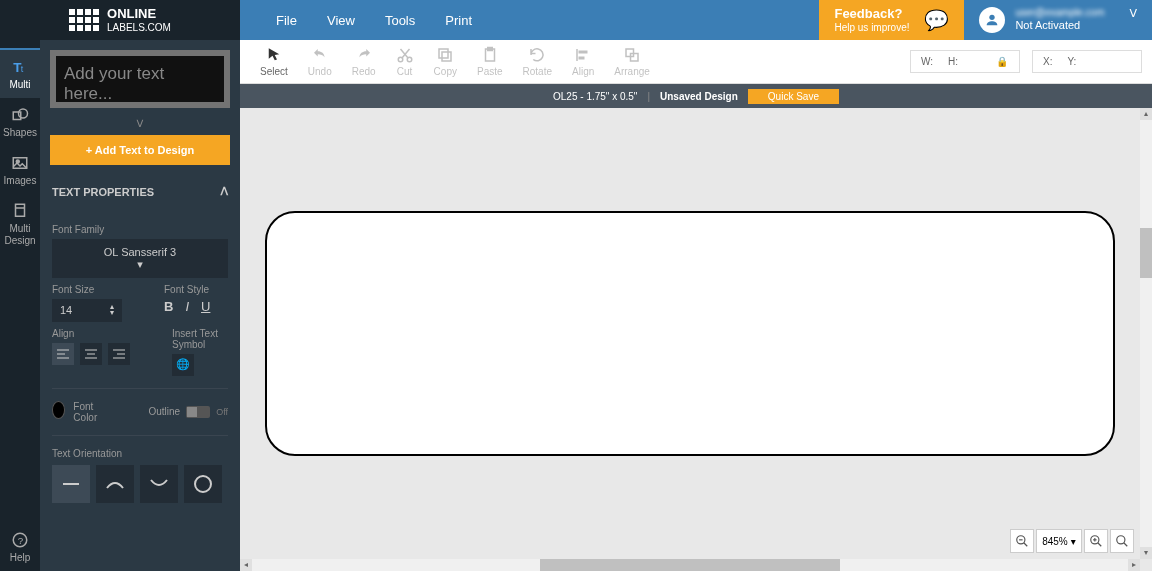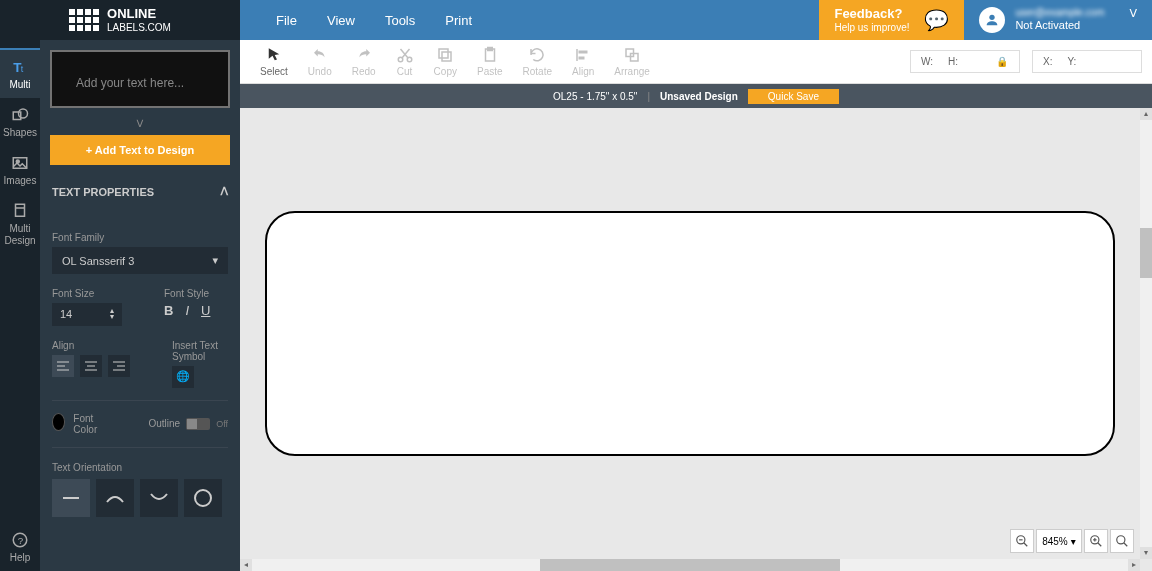--- a/index.html
+++ b/index.html
@@ -22,27 +22,27 @@
 .chevron { margin-left: 15px; }
 
 .main-area { display: flex; height: 531px; }
 .left-nav { width: 40px; background: #19232b; display: flex; flex-direction: column; align-items: center; padding-top: 8px; color: #aaa; font-size: 10px; }
 .nav-item { display: flex; flex-direction: column; align-items: center; gap: 3px; padding: 8px 0; cursor: pointer; width: 100%; }
 .nav-item.active { background: #2b3944; color: #fff; border-top: 2px solid #3b7eb5; }
 .nav-item svg { width: 18px; height: 18px; }
 .nav-spacer { flex: 1; }
 
 .side-panel { width: 200px; background: #2b3944; color: #ccc; font-size: 11px; padding: 0; overflow: hidden; }
-.text-input { margin: 10px; background: #111; border: 2px solid #737373; height: 58px; padding: 24px; color: #888; font-size: 12px; position: relative; }
+.text-input { margin: 10px; background: #111; border: 6px solid #737373; height: 58px; padding: 8px; color: #888; font-size: 17px; position: relative; }
 .text-input-chev { text-align: center; color: #888; margin-bottom: 6px; font-size: 10px; }
 .add-btn { margin: 0 10px 10px; background: #f5a623; color: white; text-align: center; padding: 9px; font-size: 11px; font-weight: bold; cursor: pointer; }
 .props-header { background: #2b3944; padding: 10px 12px; font-weight: bold; font-size: 11px; display: flex; justify-content: space-between; align-items: center; }
 .props-body { padding: 10px 12px; }
-.prop-label { font-size: 10px; color: #999; margin: 14px 0 4px; }
-.font-select { background: #222c35; padding: 7px 10px; display: flex; justify-content: space-between; align-items: center; font-size: 11px; }
+.prop-label { font-size: 10px; color: #999; margin: 6px 0 4px; }
+.font-select { background: #222c35; padding: 7px 10px; display: flex; justify-content: space-between; align-items: center; font-size: 11px; flex-direction: column; }
 .row { display: flex; gap: 42px; }
 .col { flex: 1; }
 .size-input { background: #222c35; padding: 5px 8px; width: 70px; display: flex; justify-content: space-between; align-items: center; font-size: 11px; }
 .style-btns { display: flex; gap: 12px; font-size: 13px; }
 .style-btns span { cursor: pointer; }
 .align-btns { display: flex; gap: 6px; }
 .align-btn { width: 22px; height: 22px; background: #222c35; display: flex; align-items: center; justify-content: center; cursor: pointer; }
 .align-btn.active { background: #3d4a56; }
 .symbol-btn { width: 22px; height: 22px; background: #222c35; display: flex; align-items: center; justify-content: center; cursor: pointer; }
 .divider { border-top: 1px solid #3a4550; margin: 12px 0; }

